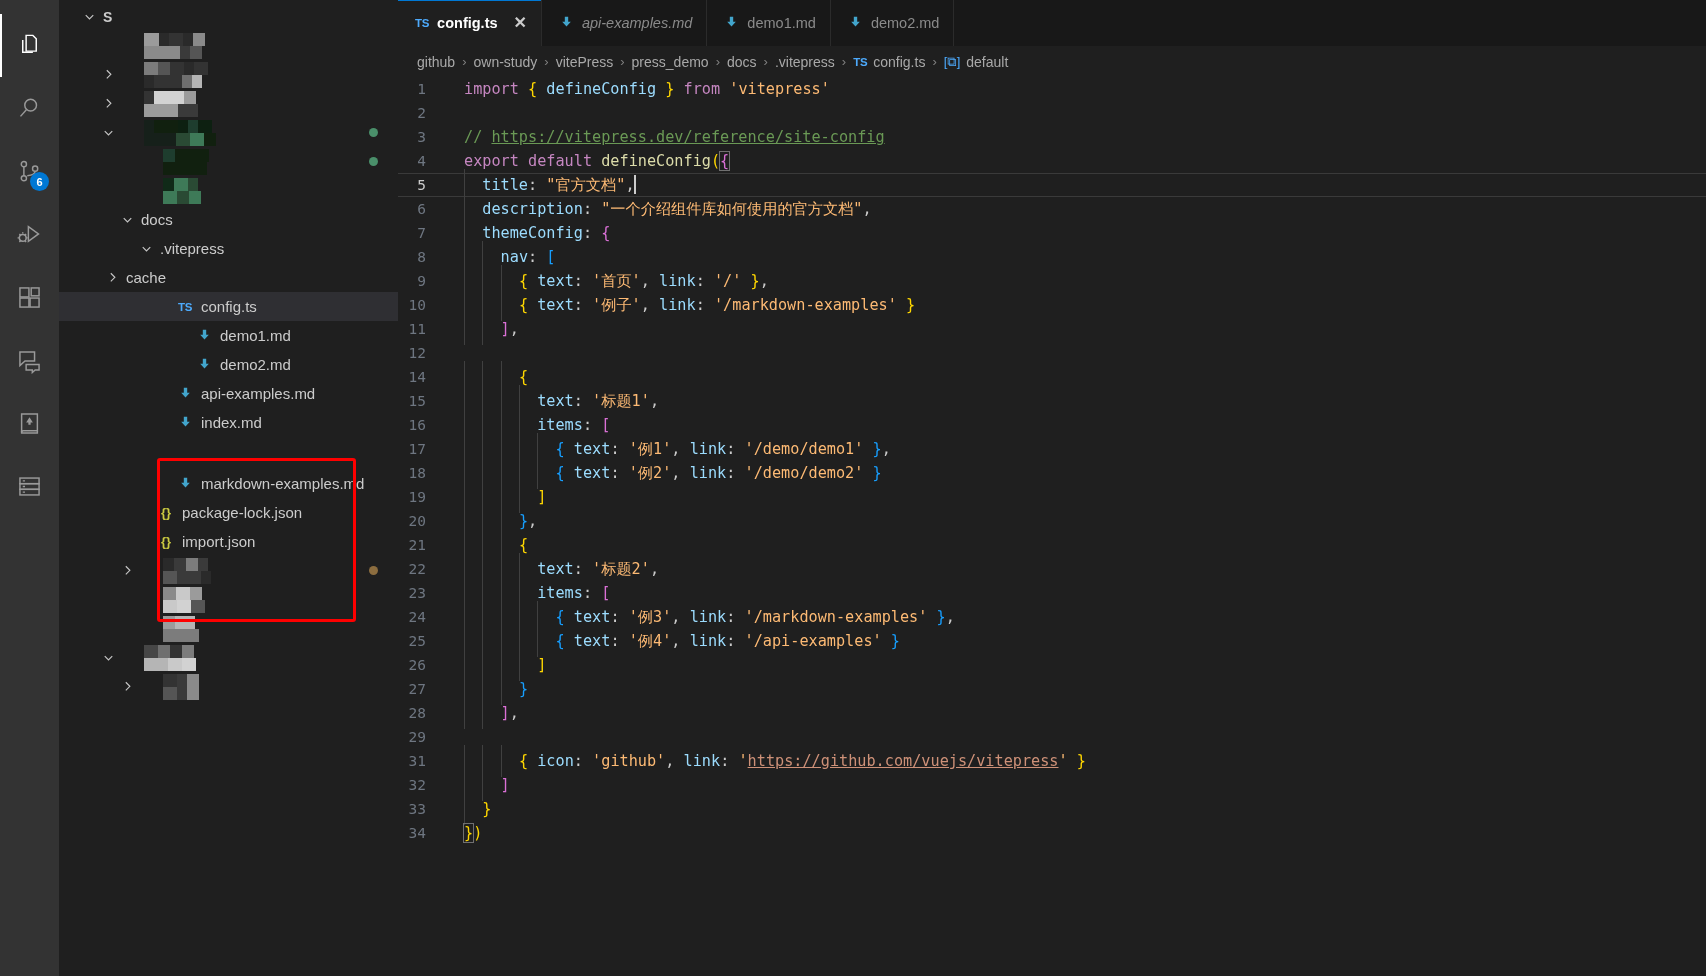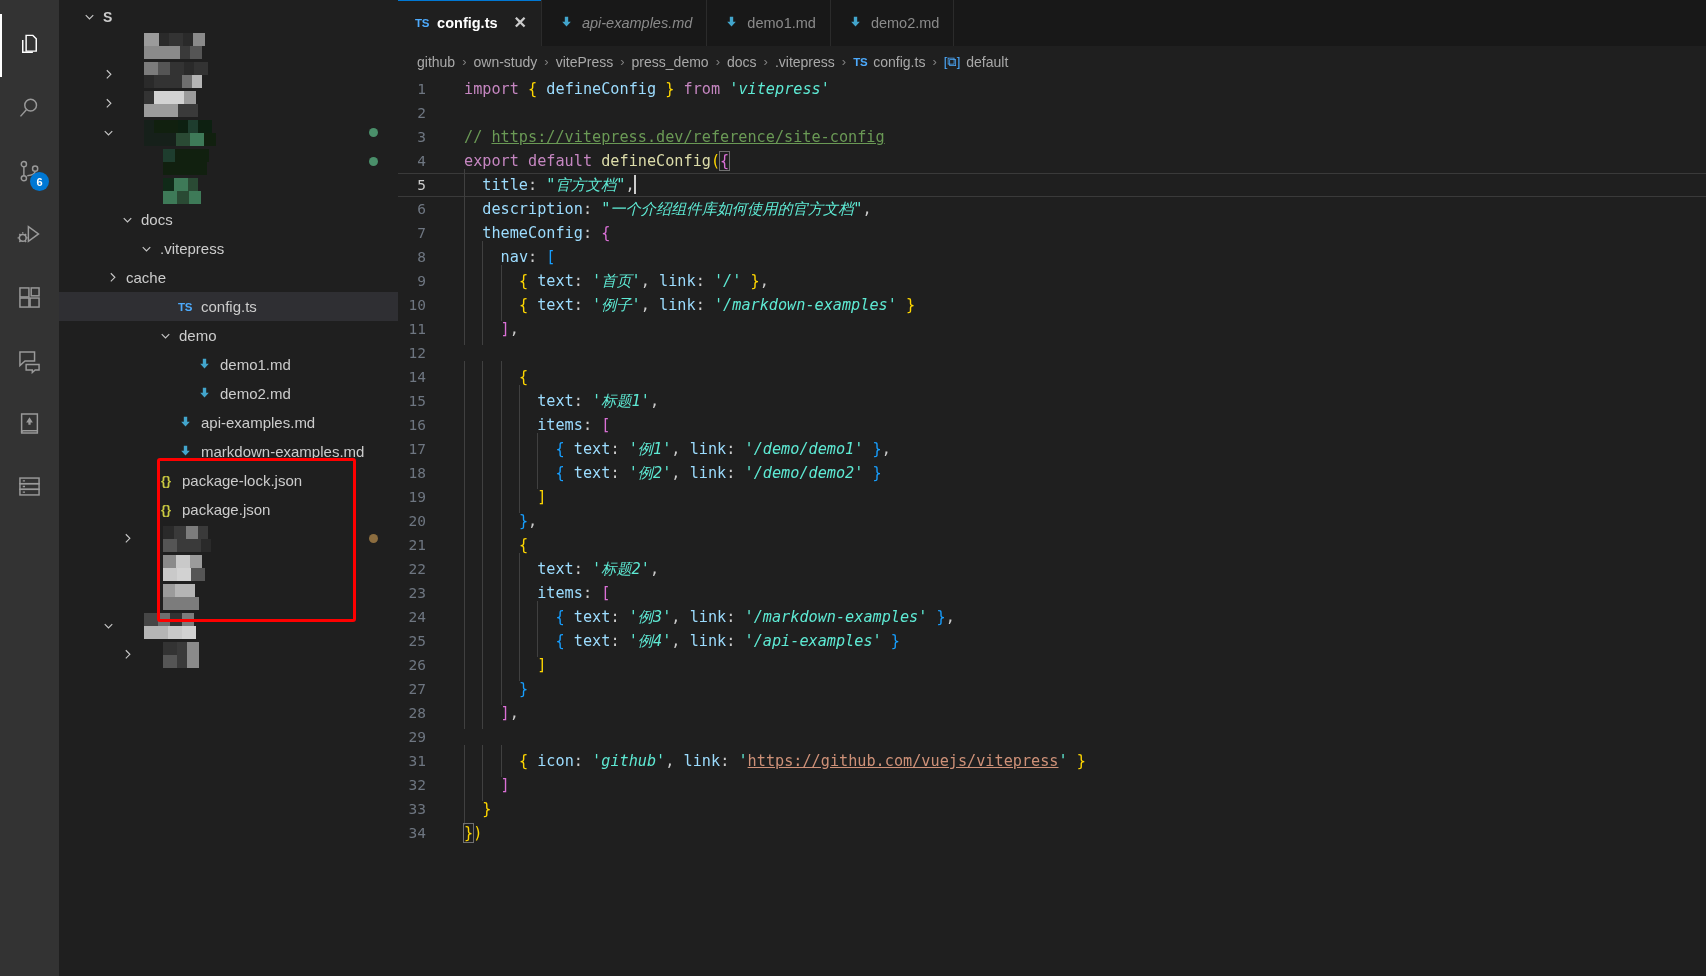--- a/index.html
+++ b/index.html
@@ -116,21 +116,21 @@
   .code{ flex:1 1 auto; padding-left:14px; position:relative; }
 
   .ind{ display:inline-block; position:relative; }
   .ind::before{
     content:""; position:absolute; left:0; top:-4px; bottom:-4px; width:1px; background:#404040;
   }
 
   .k{ color:#c586c0; }   
   .id{ color:#9cdcfe; }  
   .fn{ color:#dcdcaa; }  
-  .s{ color:#5eead4;font-style:italic; }   
+  .s{ color:#fdba74; }   
   .c{ color:#6a9955; }   
   .b1{ color:#ffd700; }  
   .b2{ color:#da70d6; }  
   .b3{ color:#179fff; }  
   .p{ color:#cccccc; }   
   .lnk{ color:#6a9955; text-decoration:underline; }
   .slnk{ color:#ce9178; text-decoration:underline; }
   .bmatch{ outline:1px solid #707070; }
   .cursor{
     display:inline-block; width:2px; height:19px; background:#cccccc;
@@ -315,28 +315,20 @@
           </span>
           <span class="lbl">cache</span>
         </div>
         <div class="row selected" style="padding-left: 98px;">
           <span class="twisty"></span>
           <span class="ficon">
             <span class="ts-ico">TS</span>
           </span>
           <span class="lbl">config.ts</span>
         </div>
-        <div class="row" style="padding-left: 98px;">
-          <span class="twisty">
-            <svg width="15" height="15" viewBox="0 0 16 16" fill="none" stroke="#c5c5c5" stroke-width="1.25">
-              <path d="M4 6.5l4 4 4-4"></path>
-            </svg>
-          </span>
-          <span class="lbl">demo</span>
-        </div>
         <div class="row" style="padding-left: 117px;">
           <span class="twisty"></span>
           <span class="ficon">
             <span><svg class="md-ico" viewBox="0 0 16 16" fill="#42a5cc">
                 <path d="M8 13.2L3.4 8.2h2.8V2.8h3.6v5.4h2.8z"></path>
               </svg></span>
           </span>
           <span class="lbl">demo1.md</span>
         </div>
         <div class="row" style="padding-left: 117px;">
@@ -357,35 +349,44 @@
           </span>
           <span class="lbl">api-examples.md</span>
         </div>
         <div class="row" style="padding-left: 98px;">
           <span class="twisty"></span>
           <span class="ficon">
             <span><svg class="md-ico" viewBox="0 0 16 16" fill="#42a5cc">
                 <path d="M8 13.2L3.4 8.2h2.8V2.8h3.6v5.4h2.8z"></path>
               </svg></span>
           </span>
+          <span class="lbl">index.md</span>
+        </div>
+        <div class="row" style="padding-left: 98px; margin-top: 32px;">
+          <span class="twisty"></span>
+          <span class="ficon">
+            <span><svg class="md-ico" viewBox="0 0 16 16" fill="#42a5cc">
+                <path d="M8 13.2L3.4 8.2h2.8V2.8h3.6v5.4h2.8z"></path>
+              </svg></span>
+          </span>
           <span class="lbl">markdown-examples.md</span>
         </div>
         <div class="row" style="padding-left: 79px;">
           <span class="twisty"></span>
           <span class="ficon">
             <span class="json-ico">{}</span>
           </span>
           <span class="lbl">package-lock.json</span>
         </div>
         <div class="row" style="padding-left: 79px;">
           <span class="twisty"></span>
           <span class="ficon">
             <span class="json-ico">{}</span>
           </span>
-          <span class="lbl">package.json</span>
+          <span class="lbl">import.json</span>
         </div>
         <div class="row" style="padding-left: 60px;">
           <span class="twisty">
             <svg width="15" height="15" viewBox="0 0 16 16" fill="none" stroke="#c5c5c5" stroke-width="1.25">
               <path d="M6.2 3.5l4.3 4.3-4.3 4.3"></path>
             </svg>
           </span>
           <span class="ficon"></span>
           <span class="lbl"><span style="display:inline-flex;flex-direction:column;gap:0;line-height:0;">
               <span class="redact" style="height:13px;vertical-align:middle;"><span class="px" style="width:11px;background:#2a2a2a;"></span><span class="px" style="width:12px;background:#3a3a3a;"></span><span class="px" style="width:12px;background:#7c7c7c;"></span><span class="px" style="width:10px;background:#3a3a3a;"></span></span>

